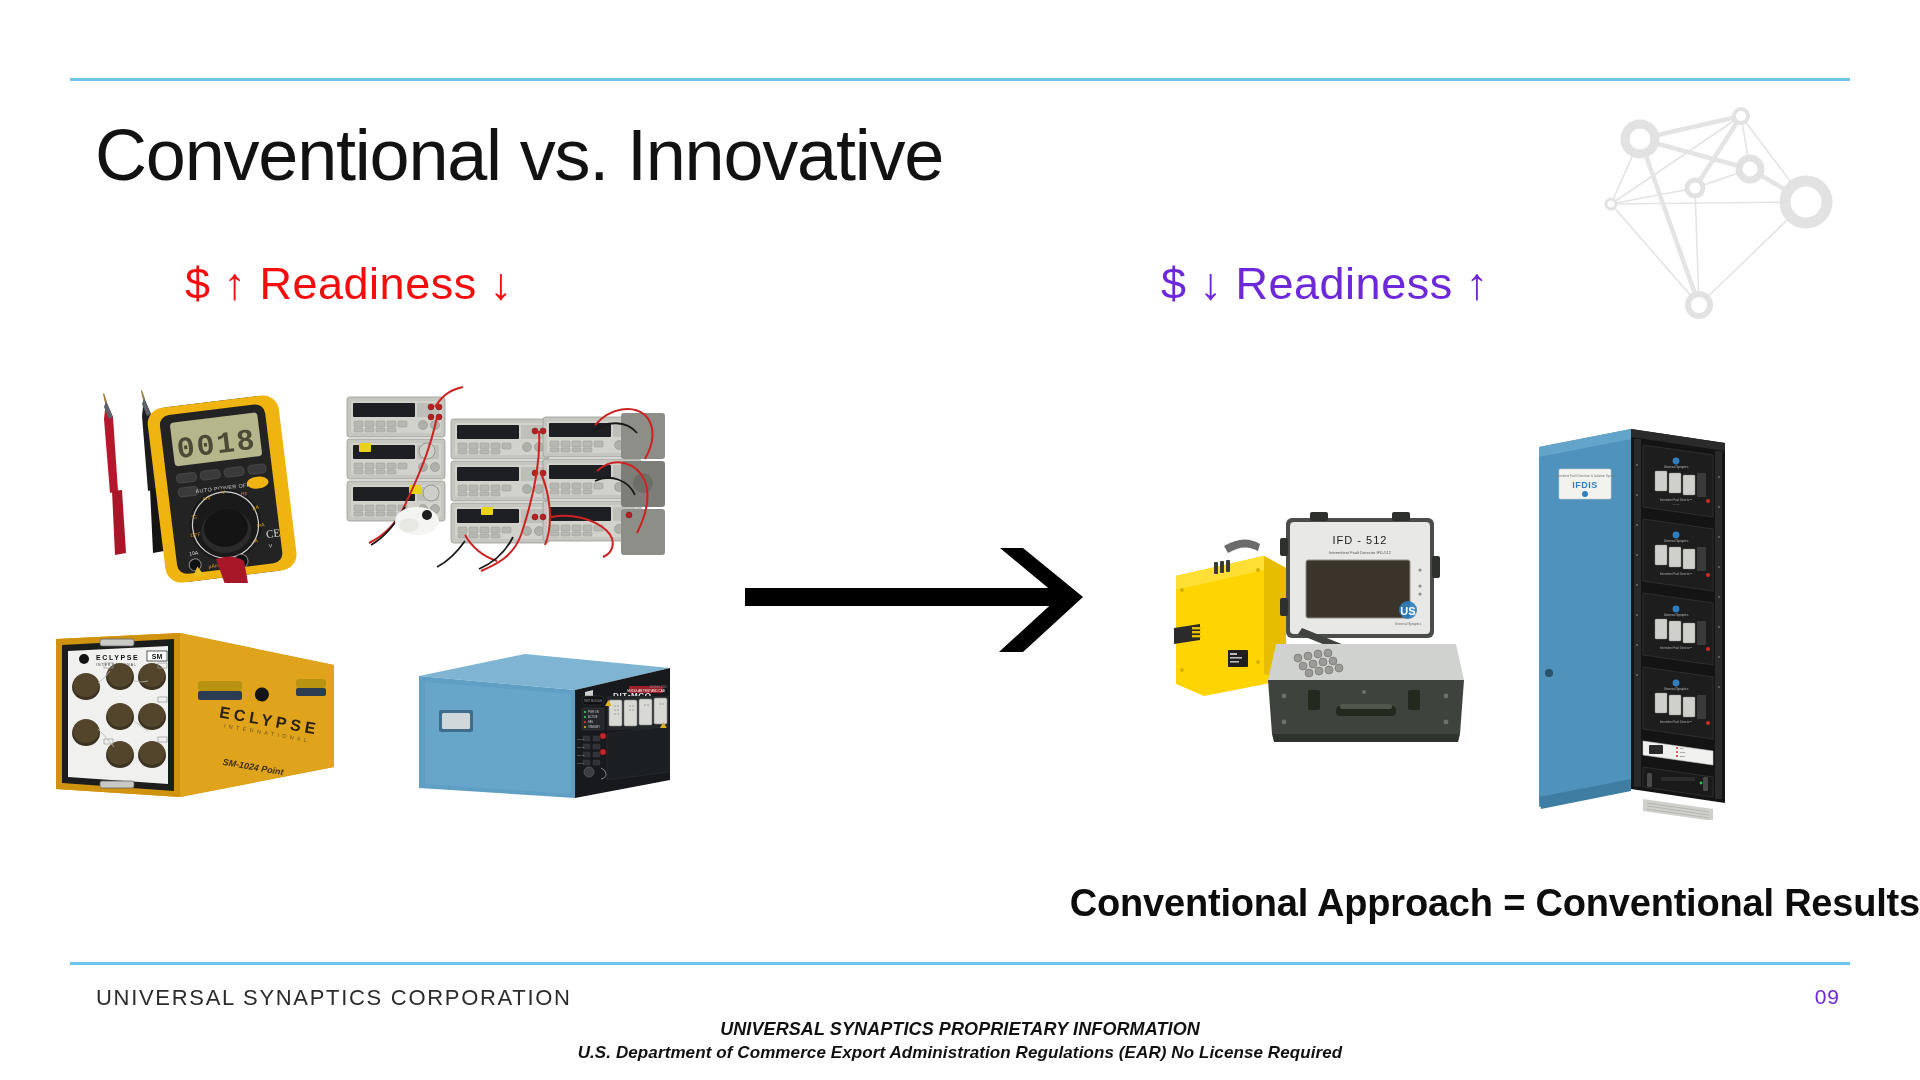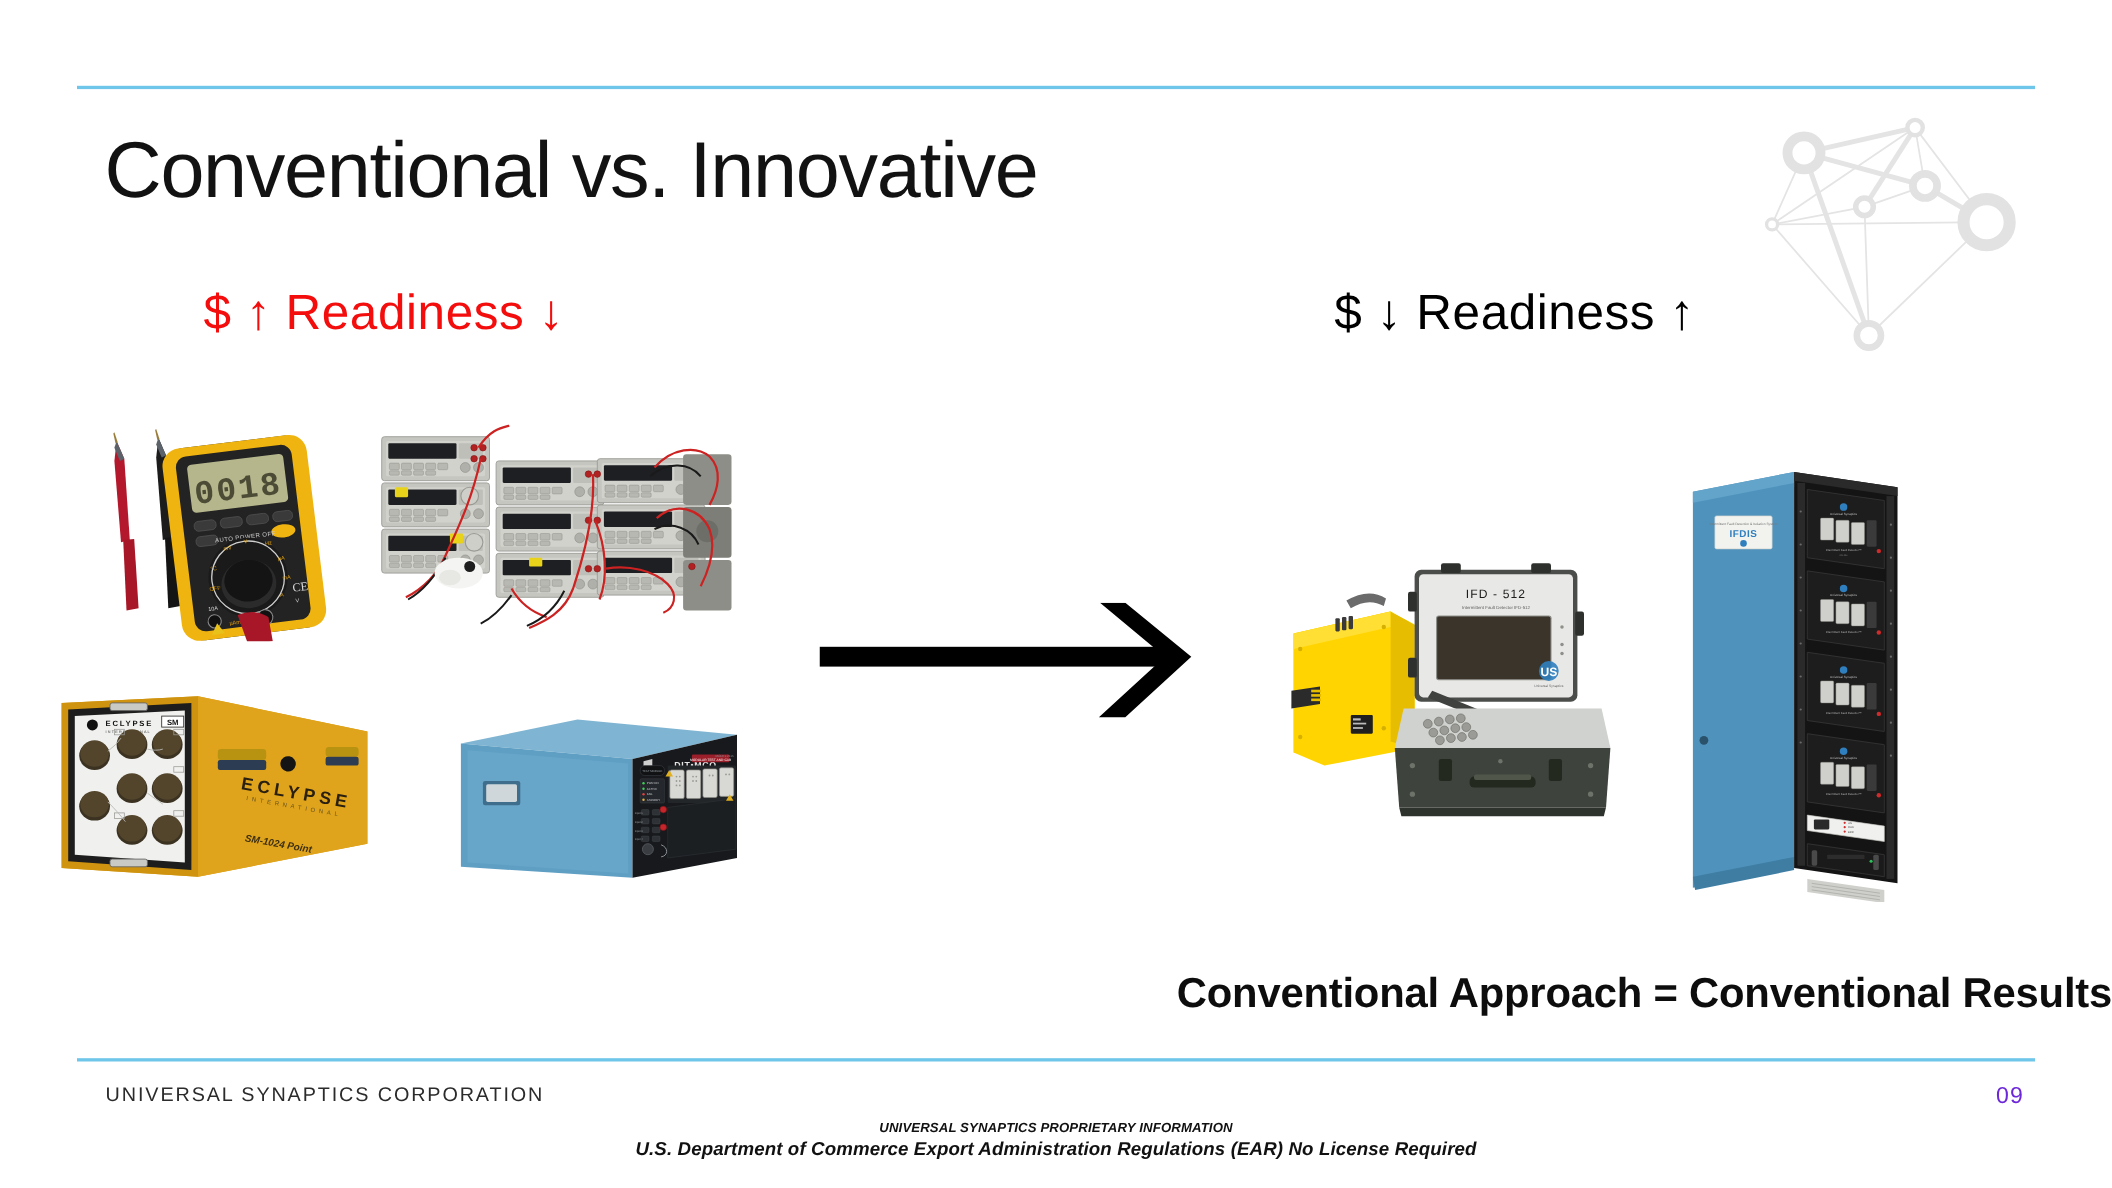--- a/index.html
+++ b/index.html
@@ -43,21 +43,21 @@
 
   
   .banner {
     position: absolute;
     font-size: 45px;
     font-weight: normal;
     white-space: nowrap;
     letter-spacing: 0.5px;
   }
   .banner-left  { left: 185px;  top: 258px; color: #f40d0d; }
-  .banner-right { left: 1213px; top: 258px; color: #000000; }
+  .banner-right { left: 1161px; top: 258px; color: #6d28d9; }
 
   
   .netgraph {
     position: absolute;
     left: 1598px; top: 92px;
     width: 258px; height: 235px;
     opacity: 1;
   }
 
   
@@ -96,42 +96,42 @@
     font-size: 38px;
     font-weight: bold;
     color: #0d0d0d;
     letter-spacing: -0.2px;
   }
 
   
   .footer-company {
     position: absolute;
     left: 96px; top: 985px;
-    font-size: 18px;
+    font-size: 22px;
     letter-spacing: 1.7px;
     color: #2b2b2b;
     font-weight: 400;
   }
   .footer-page {
     position: absolute;
     right: 80px; top: 985px;
     font-size: 21px;
     letter-spacing: 1px;
     color: #6d28d9;
   }
   .footer-note {
     position: absolute;
     left: 0; right: 0; top: 1018px;
     text-align: center;
     font-style: italic;
     font-weight: bold;
     color: #111;
     line-height: 1.32;
   }
-  .footer-note .l1 { font-size: 12px; letter-spacing: 0.1px; }
+  .footer-note .l1 { font-size: 18px; letter-spacing: 0.1px; }
   .footer-note .l2 { font-size: 17px; letter-spacing: 0.1px; }
 </style>
 </head>
 <body>
 
 <div class="slide">
 
   <div class="rule top"></div>
   <div class="rule bottom"></div>
 

